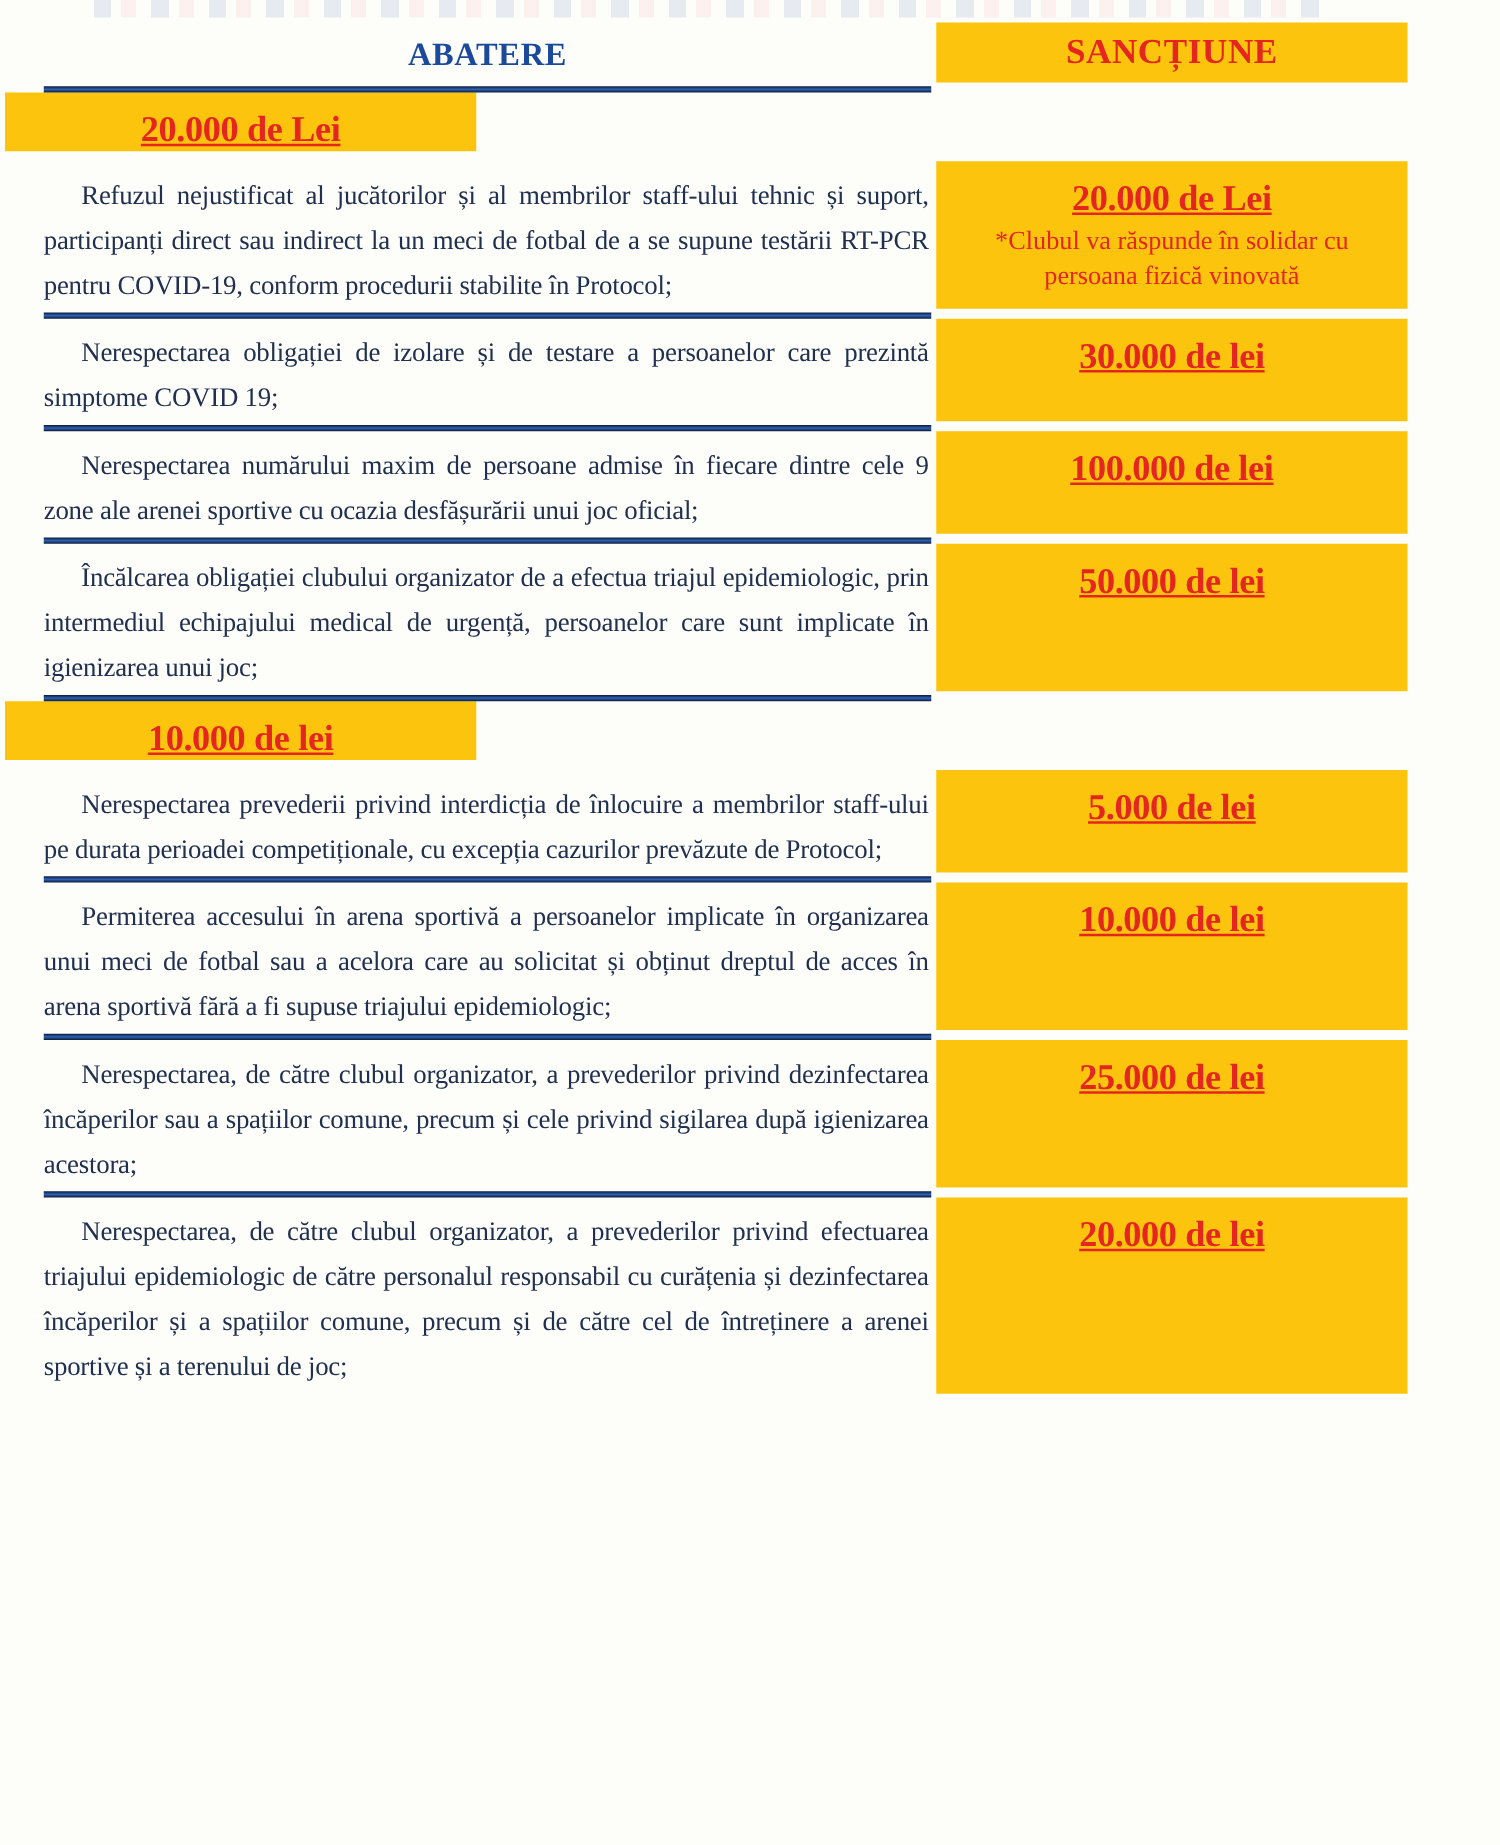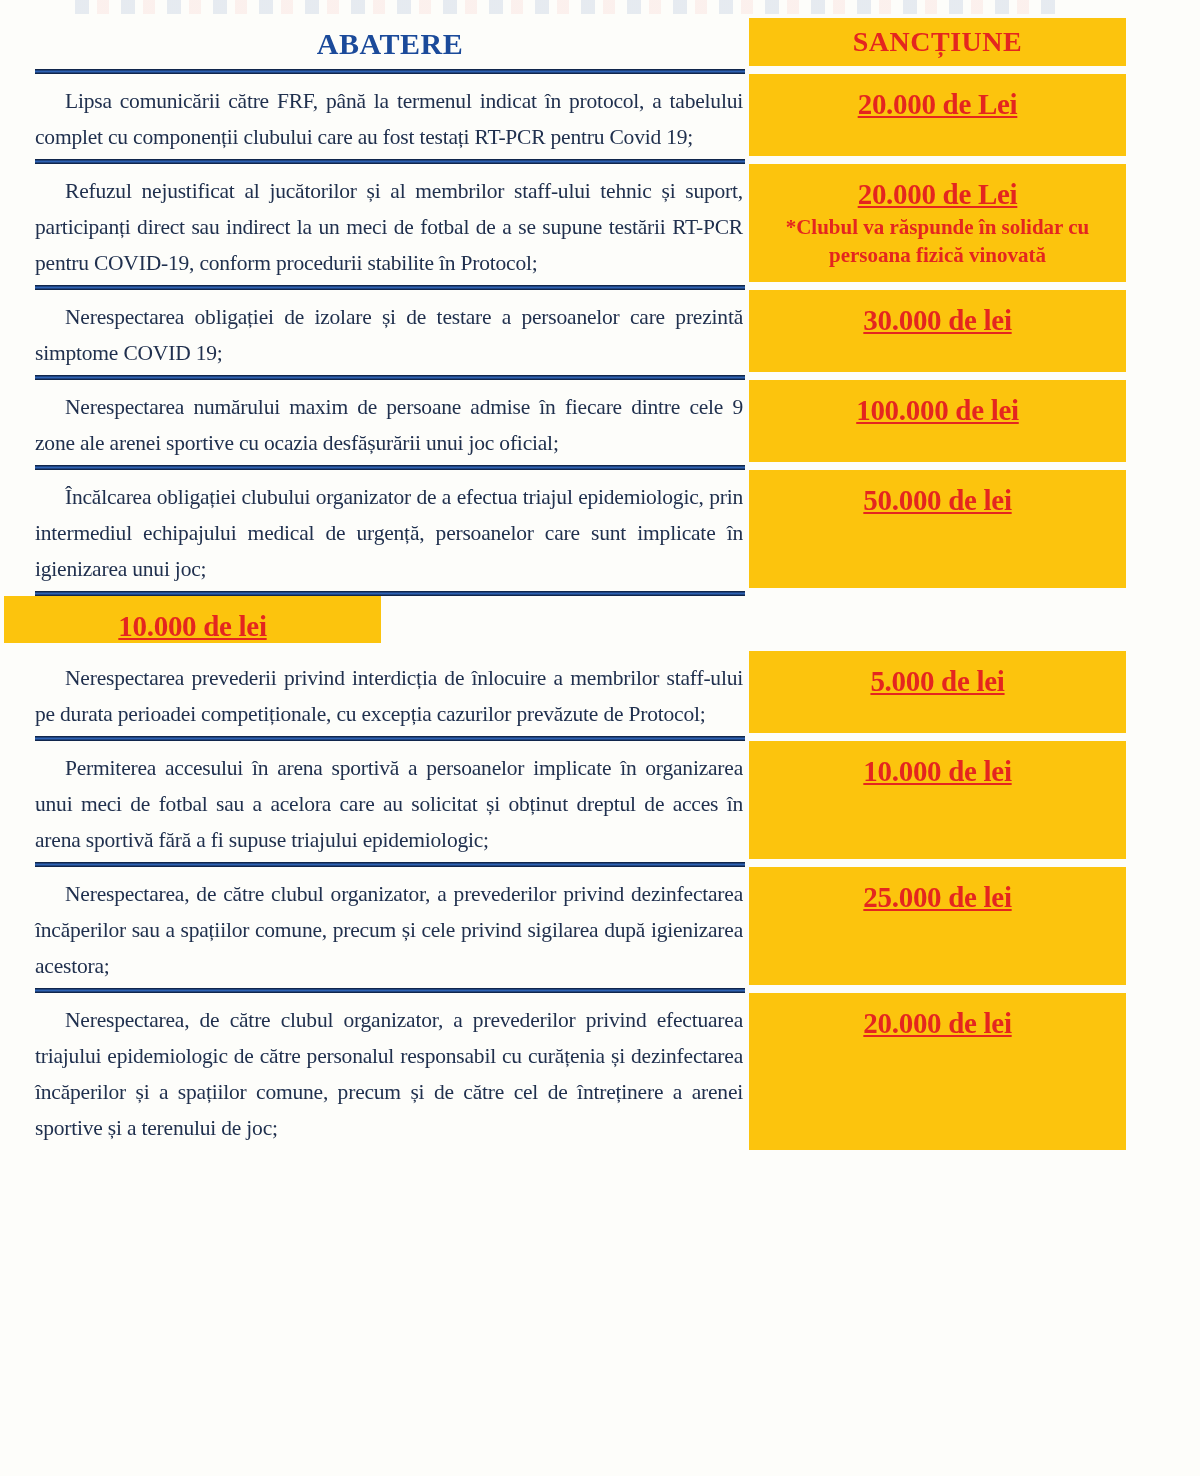--- a/index.html
+++ b/index.html
@@ -60,37 +60,37 @@
   .sanction-amount{
     color:var(--red,#e4261f);
     font-weight:bold;
     font-size:29px;
     line-height:34px;
     letter-spacing:-0.3px;
     text-decoration:underline;
   }
   .sanction-note{
     color:var(--red,#e4261f);
-    font-weight:bold;
+    font-weight:normal;
     font-size:21px;
     line-height:28px;
     width:330px;
     margin:2px auto 0 auto;
   }
 
   
   .header-row{display:flex;align-items:stretch;min-height:56px;}
   .header-row .cell-left{
     display:flex;align-items:center;justify-content:center;
     padding:6px 0 10px 0;
   }
   .offense-header{
     color:var(--header-blue,#1b4a9a);
     font-weight:bold;
-    font-size:30px;
+    font-size:26px;
     letter-spacing:0.5px;
   }
   .header-row .sanction-block{
     display:flex;align-items:center;justify-content:center;
     padding-top:0;
   }
   .sanction-header{
     color:var(--red,#e4261f);
     font-weight:bold;
     font-size:28px;
@@ -110,23 +110,20 @@
     </div>
     <div class="cell-right">
       <div class="sanction-block">
         <div class="sanction-header">SANCȚIUNE</div>
       </div>
     </div>
   </div>
 
   <div id="rows-container">
   <div class="trow">
-    <div class="cell-left with-divider">
-      <div class="offense">Lipsa comunicării către FRF, până la termenul indicat în protocol, a tabelului complet cu componenții clubului care au fost testați RT-PCR pentru Covid 19;</div>
-    </div>
     <div class="cell-right">
       <div class="sanction-block">
         <div class="sanction-amount">20.000 de Lei</div>
 
       </div>
     </div>
   </div>
 
   <div class="trow">
     <div class="cell-left with-divider">

